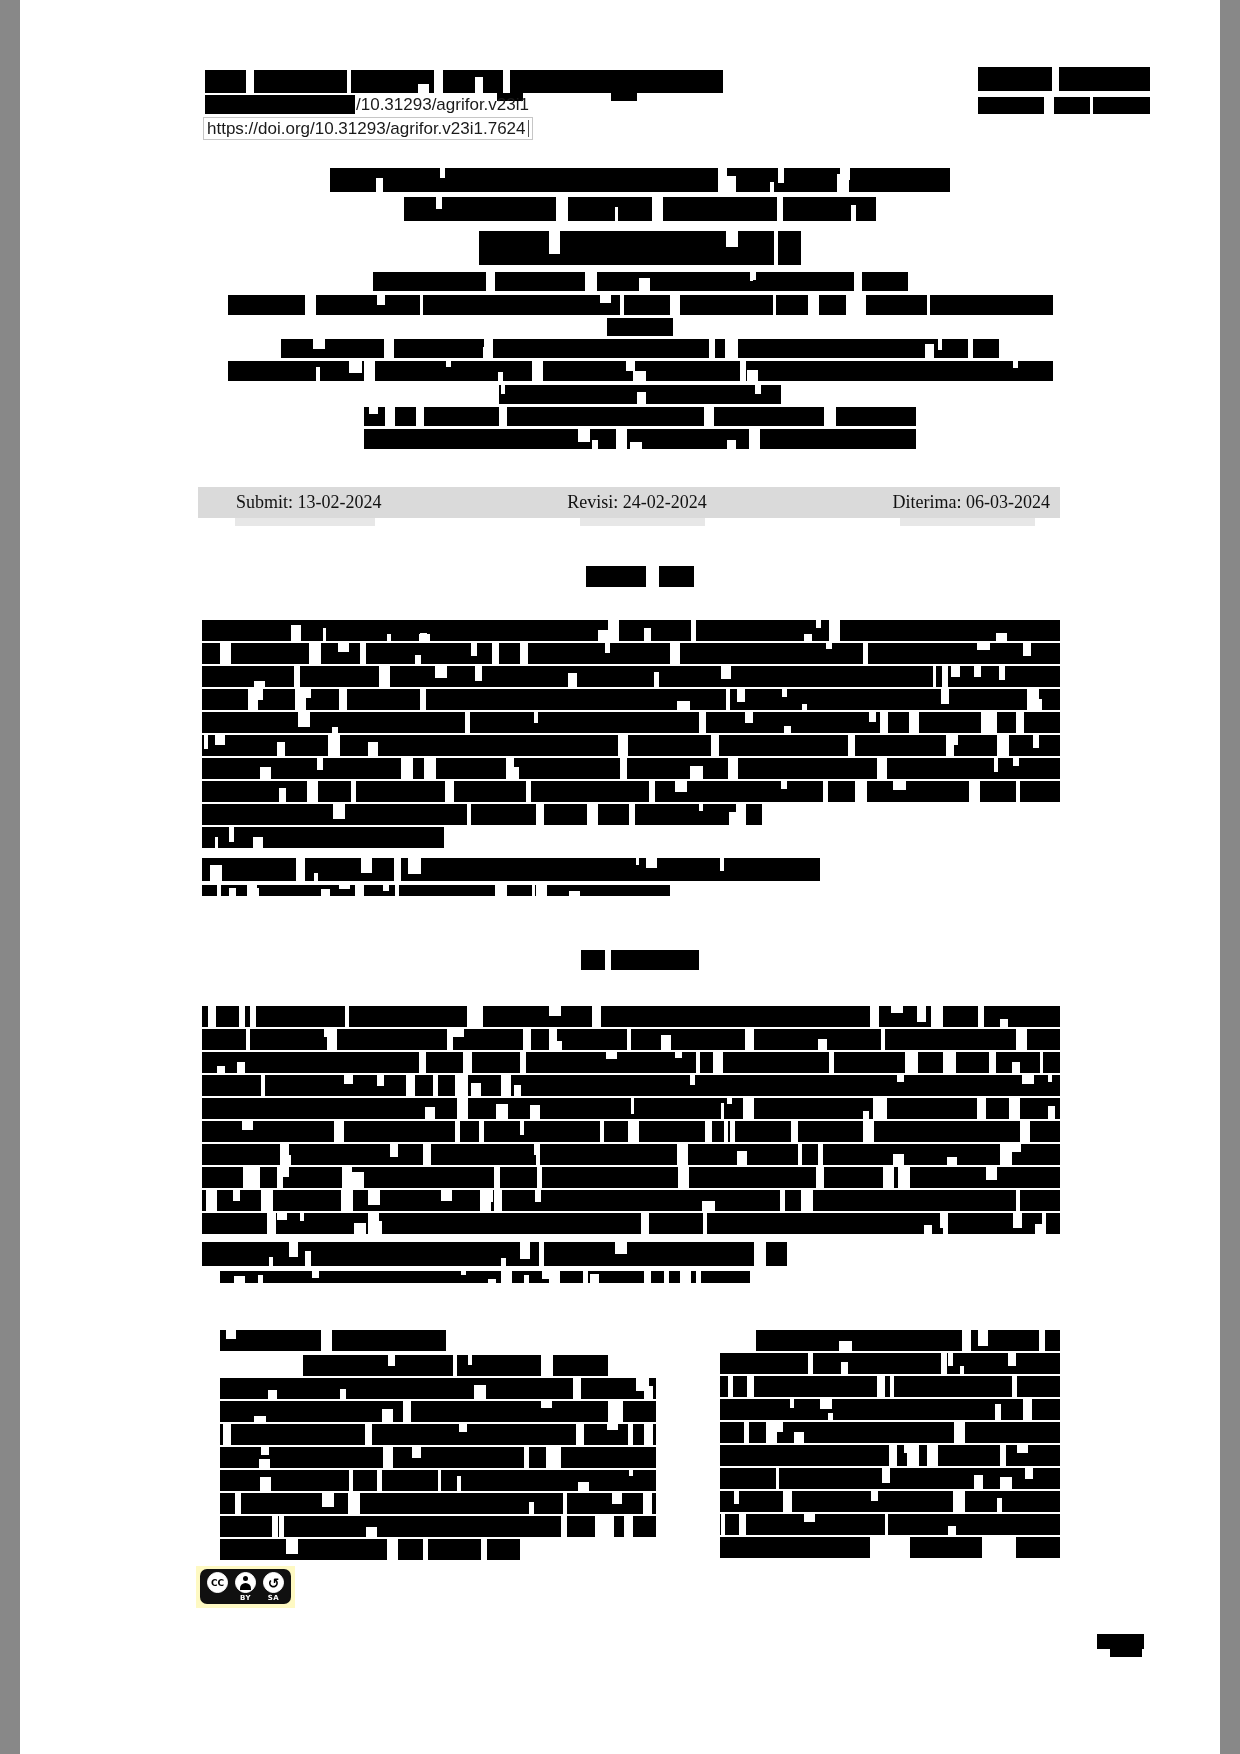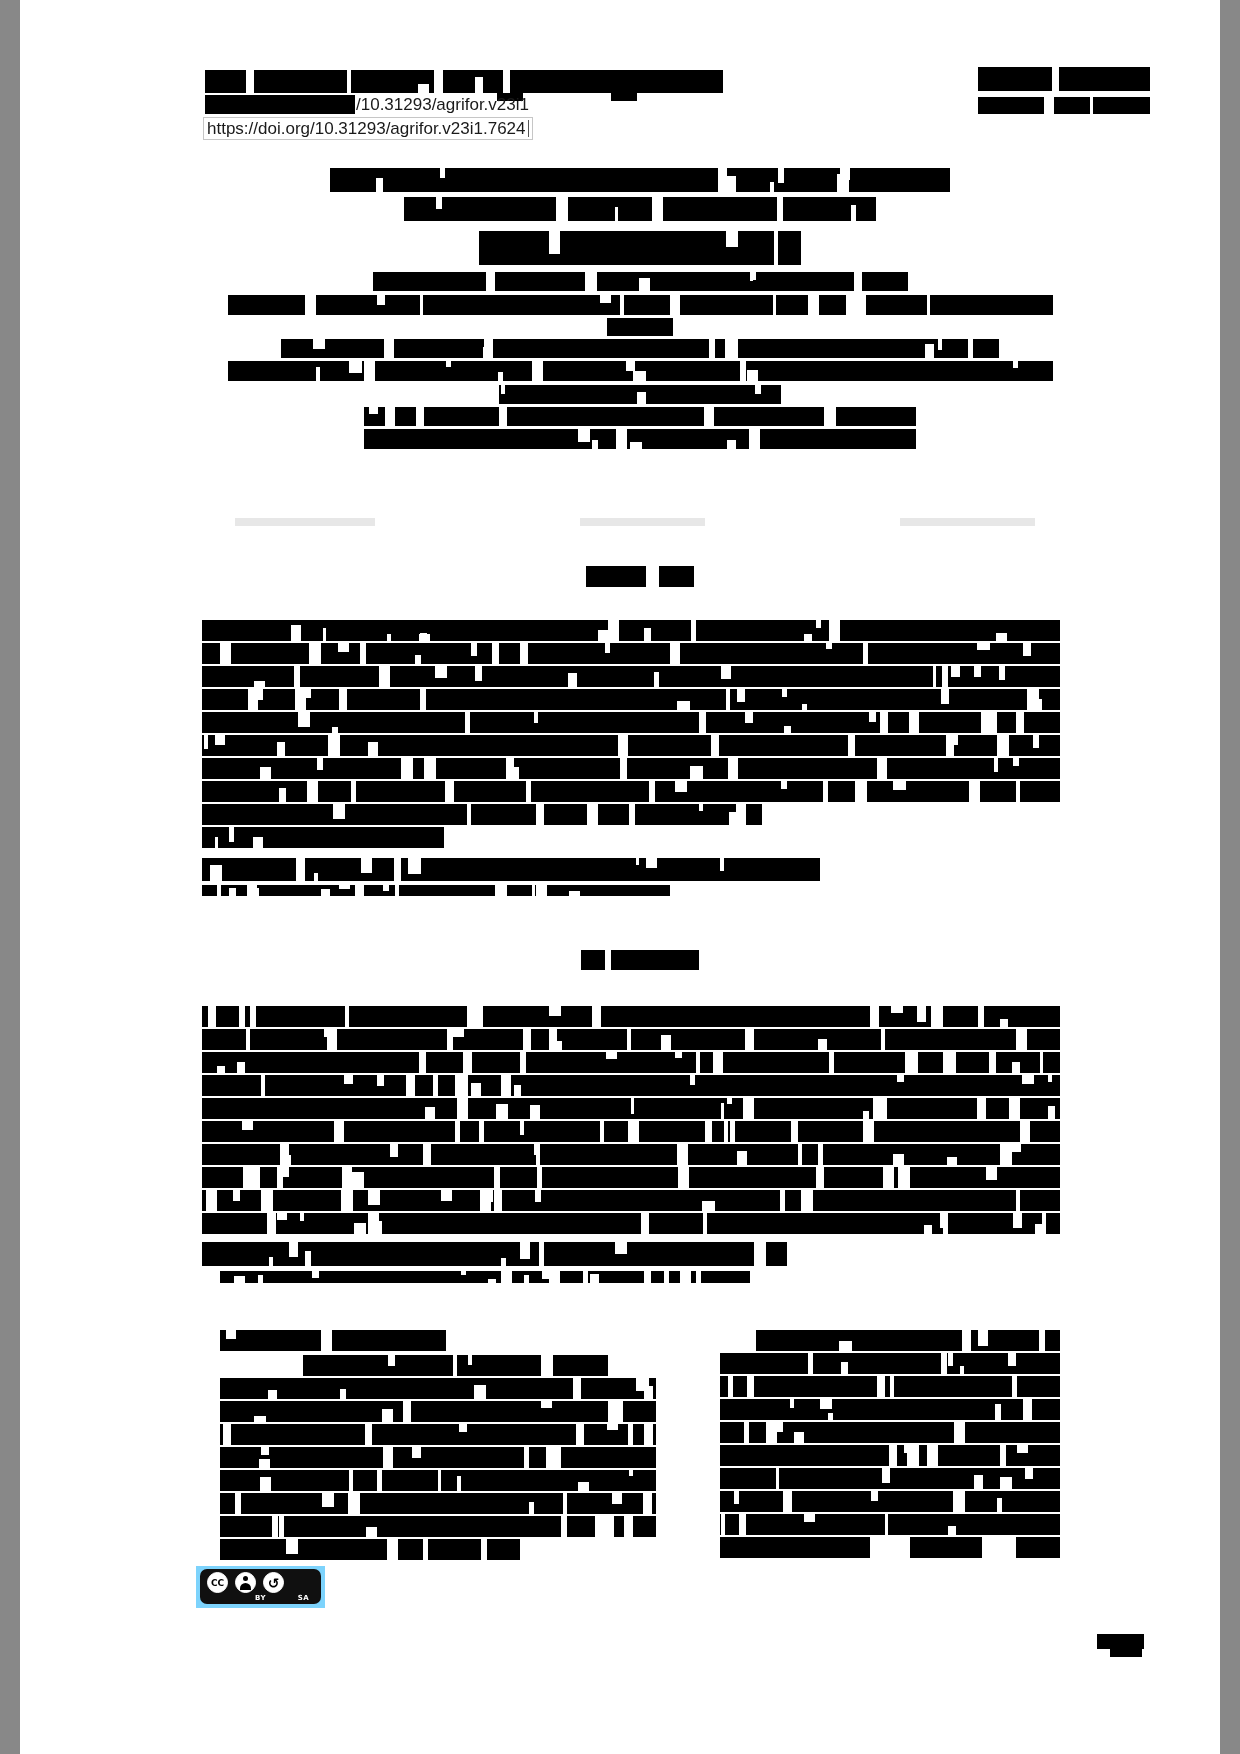--- a/index.html
+++ b/index.html
@@ -16,31 +16,31 @@
   .doi-line{font-family:"Liberation Sans",sans-serif;font-size:17px;color:#1a1a1a;
     display:flex;align-items:center;white-space:nowrap;line-height:21px;}
   .rbar{display:inline-block;background:#000;width:150px;height:19px;margin-right:1px;}
   .doi-box{border:1px solid #c6c6c6;padding:0 3px;display:inline-flex;align-items:center;}
   .caret{width:1px;height:17px;background:#555;margin-left:2px;display:inline-block;}
   
   .dates-bar{background:#dadada;display:flex;justify-content:space-between;align-items:center;
     font-size:18px;padding:0 10px 0 38px;box-sizing:border-box;}
   .dates-remnant{position:absolute;height:8px;background:#e7e7e7;}
   
-  .cc-badge{background:#7dd3fc;padding:3px 4px 4px 4px;display:inline-block;}
+  .cc-badge{background:#fef9c3;padding:3px 4px 4px 4px;display:inline-block;}
   .cc-inner{background:#101010;border-radius:7px;padding:3px 7px 2px 7px;}
   .cc-row{display:flex;align-items:center;gap:7px;}
   .cc-circle{width:21px;height:21px;border-radius:50%;background:#fff;color:#000;
     display:flex;align-items:center;justify-content:center;
     font-family:"DejaVu Sans",sans-serif;font-weight:bold;font-size:9px;box-sizing:border-box;border:1.5px solid #fff;}
   .cc-circle.glyph{font-size:14px;line-height:1;}
   .person{position:relative;}
   .person:before{content:"";position:absolute;top:2.5px;left:6.5px;width:5.5px;height:5.5px;border-radius:50%;background:#000;}
   .person:after{content:"";position:absolute;bottom:2.5px;left:4px;width:10.5px;height:6.5px;border-radius:6px 6px 0 0;background:#000;}
-  .cc-labels{display:flex;gap:22px;margin-top:1px;}
+  .cc-labels{display:flex;gap:7px;margin-top:1px;}
   .cc-labels span{width:21px;text-align:center;color:#fff;
     font-family:"DejaVu Sans",sans-serif;font-size:7px;font-weight:bold;letter-spacing:.5px;}
   .footer-line{display:flex;align-items:center;background:#000;height:18px;padding-right:8px;}
   .footer-line .spacer{width:190px;height:18px;}
   .license-link{color:#1b1bec;font-family:"Liberation Serif",serif;font-size:13.5px;
     font-weight:bold;text-decoration:underline;white-space:nowrap;line-height:18px;cursor:pointer;}
 </style>
 </head>
 <body>
 
@@ -171,20 +171,25 @@
       <div class="rl" style="background: rgb(0, 0, 0); width: 552px; height: 20px; margin-top: 3px; margin-left: auto; margin-right: auto;">
         <i style="width: 10.7279px; left: 384.868px; top: 0px; height: 100%;"></i>
         <i style="width: 11.6972px; left: 266.212px; bottom: 0px; height: 34.3332%;"></i>
         <i style="width: 9.53347px; left: 362.676px; bottom: 0px; height: 46.9498%;"></i>
         <i style="width: 5.87431px; left: 228.01px; bottom: 0px; height: 45.5293%;"></i>
         <i style="width: 11.9679px; left: 213.781px; top: 0px; height: 67.1954%;"></i>
         <i style="width: 11.3768px; left: 251.776px; top: 0px; height: 100%;"></i>
       </div>
     </div>
 
+  <div class="abs dates-bar" style="left:178px;top:487px;width:862px;height:31px;">
+    <span>Submit: 13-02-2024</span>
+    <span>Revisi: 24-02-2024</span>
+    <span>Diterima: 06-03-2024</span>
+  </div>
   <div class="abs dates-remnant" style="left:215px;top:518px;width:140px;"></div>
   <div class="abs dates-remnant" style="left:560px;top:518px;width:125px;"></div>
   <div class="abs dates-remnant" style="left:880px;top:518px;width:135px;"></div>
 
   <div class="abs" style="left:190px;top:566px;width:860px;">
       <div class="rl" style="background: rgb(0, 0, 0); width: 108px; height: 21px; margin-top: 0px; margin-left: auto; margin-right: auto;">
         <i style="left: 60px; width: 13px; top: 0px; height: 100%;"></i>
       </div>
     </div>
 

